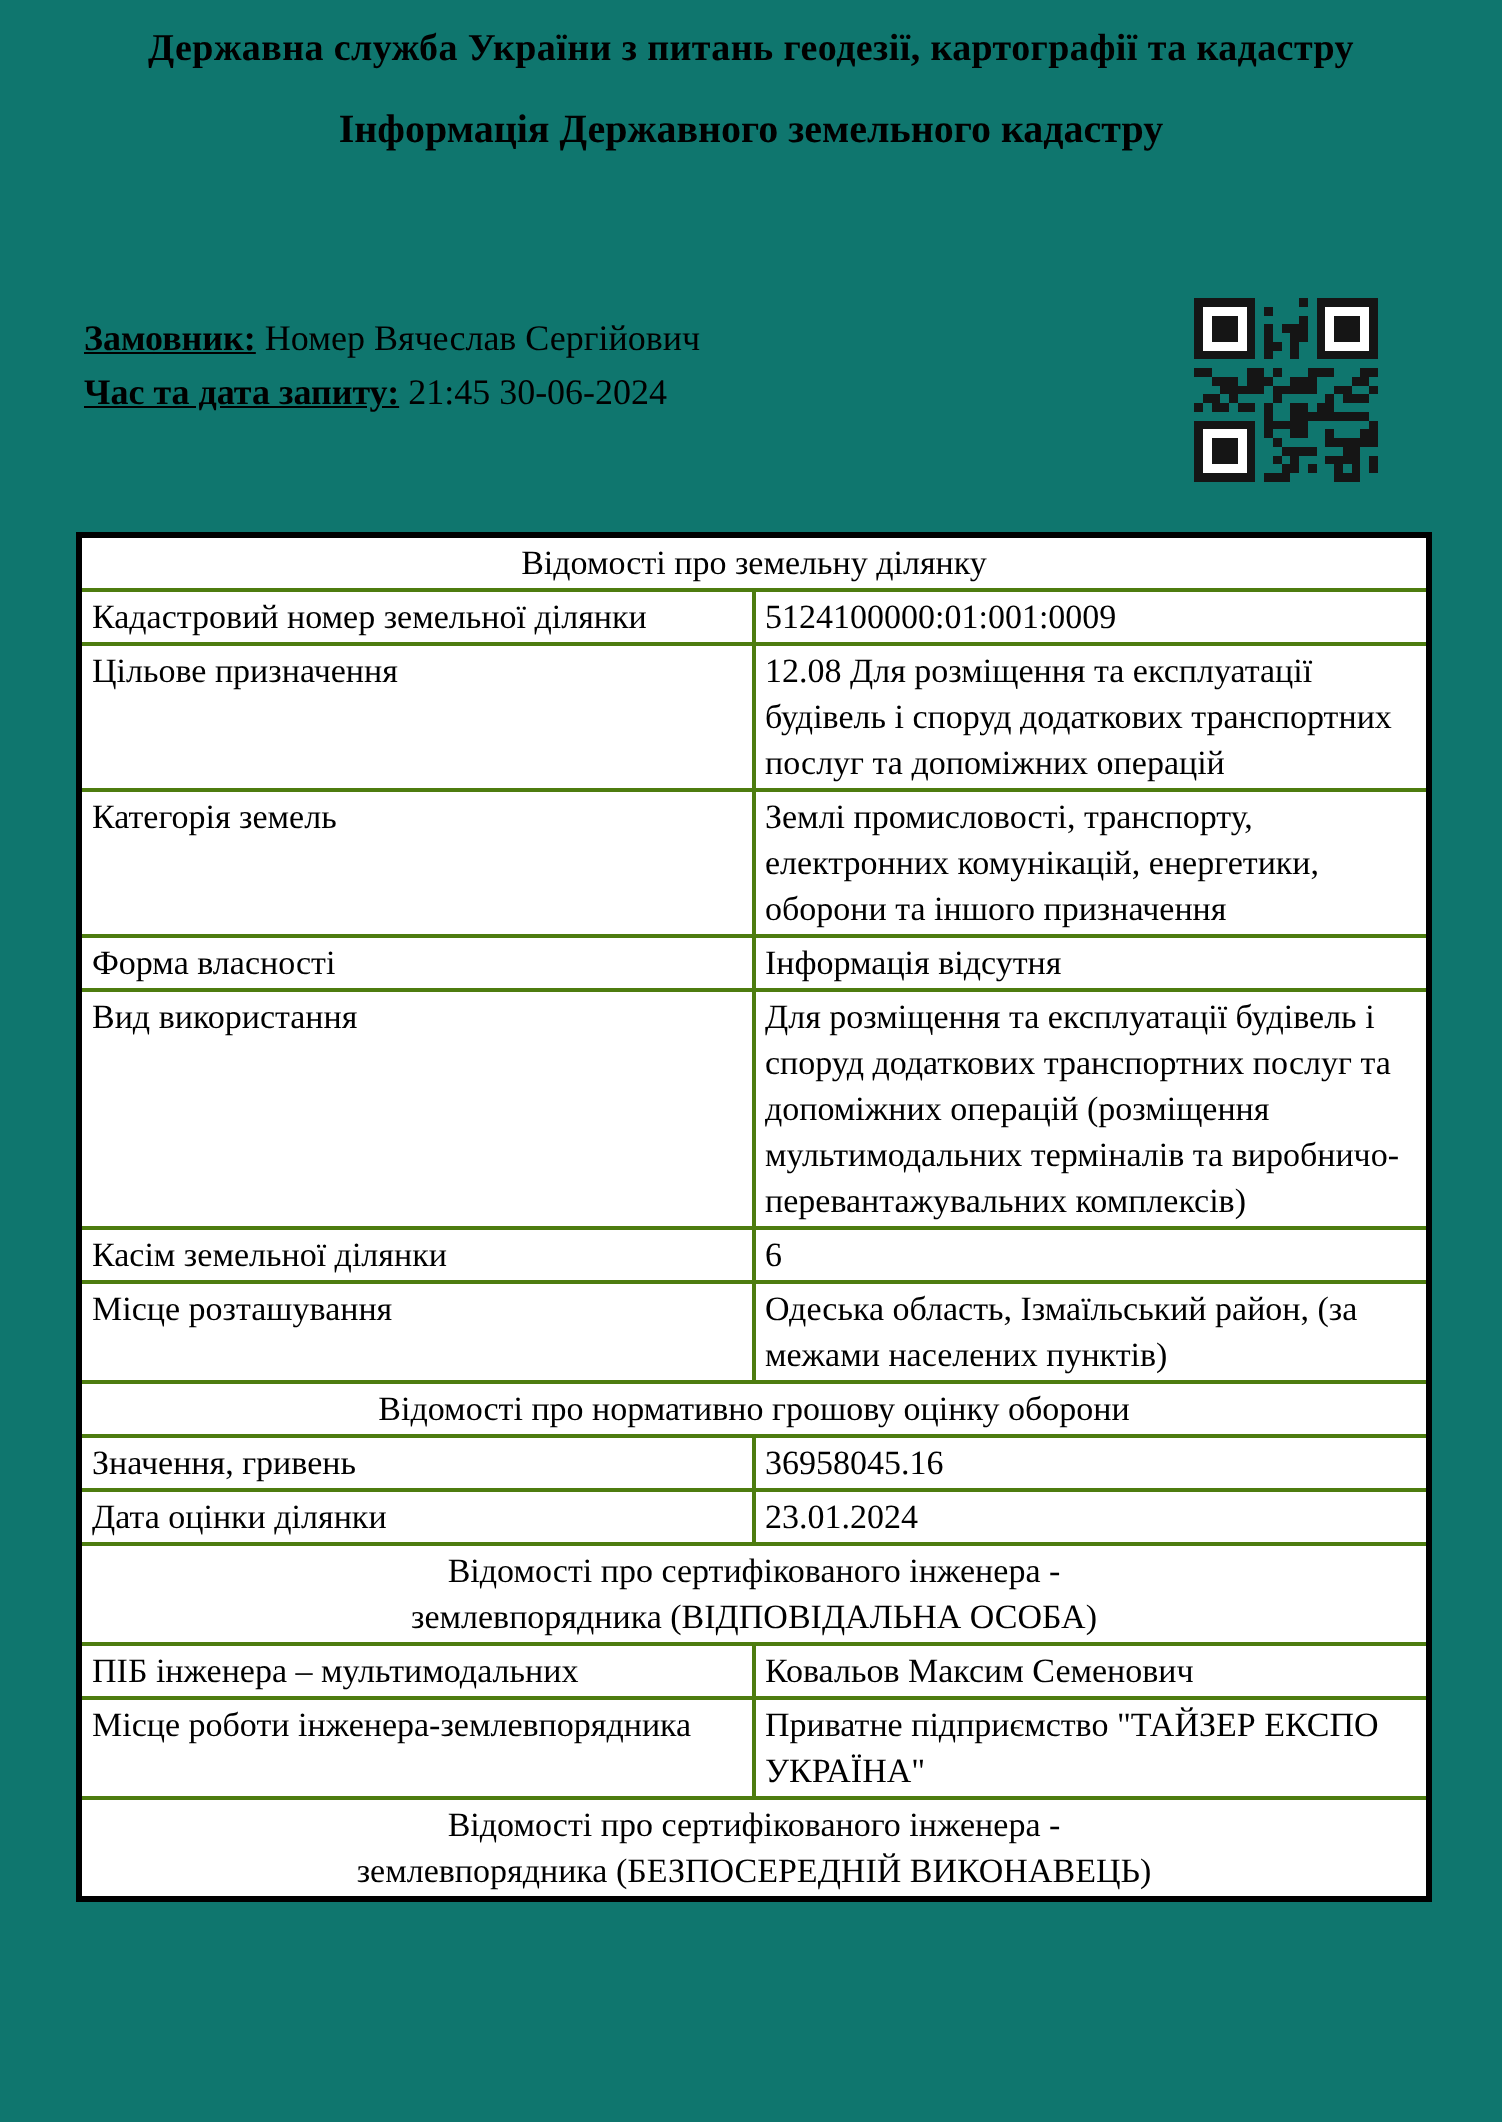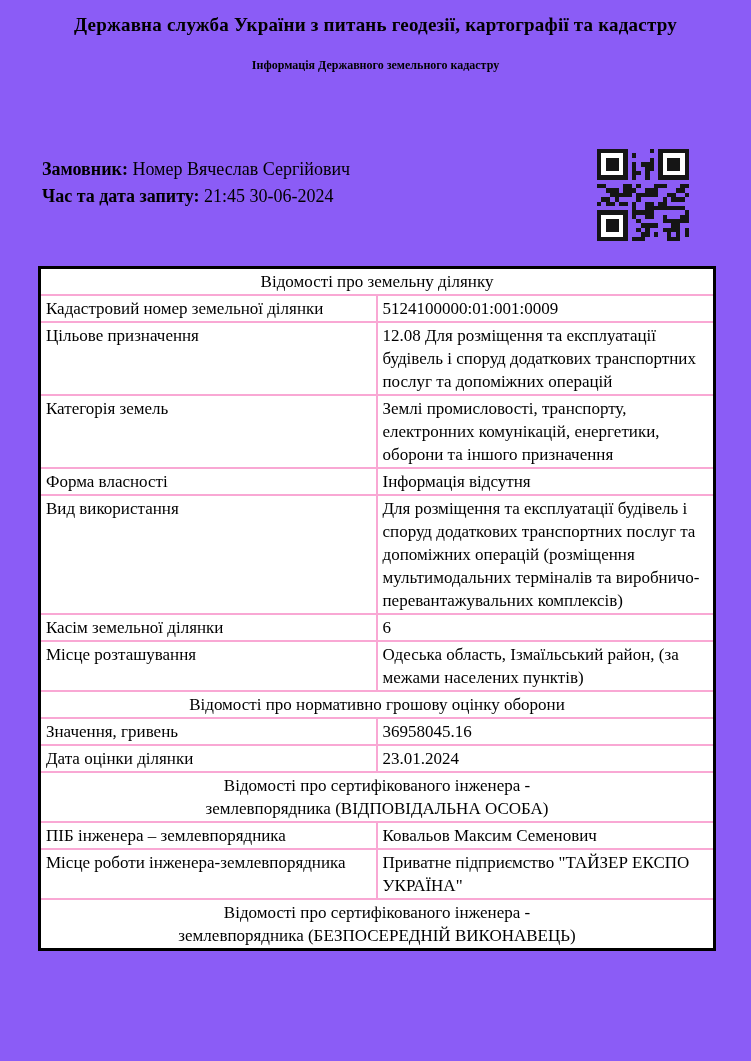--- a/index.html
+++ b/index.html
@@ -1,63 +1,63 @@
 <!DOCTYPE html>
 <html><head>
 <meta charset="utf-8">
 <style>
   * { margin: 0; padding: 0; box-sizing: border-box; }
   body { background: #fff; }
   .page {
     position: relative;
     width: 751px;
     height: 1061px;
-    background: #8b5cf6;
+    background: #0f766e;
     font-family: "Liberation Serif", serif;
     color: #000;
     overflow: hidden;
   }
   .doc-title {
     position: absolute;
     top: 14px; left: 0; right: 0;
     text-align: center;
     font-size: 19px;
     font-weight: bold;
     letter-spacing: 0.2px;
   }
   .doc-subtitle {
     position: absolute;
     top: 54px; left: 0; right: 0;
     text-align: center;
-    font-size: 12px;
+    font-size: 20px;
     font-weight: bold;
     line-height: 22px;
   }
   .request-block {
     position: absolute;
     left: 42px; top: 156px;
     font-size: 18px;
     line-height: 27px;
   }
-  .request-block .lbl { font-weight: bold; }
+  .request-block .lbl { font-weight: bold; text-decoration: underline; }
   .qr-wrap {
     position: absolute;
     left: 597px; top: 149px;
     width: 92px; height: 92px;
   }
   table.cadastre {
     position: absolute;
     left: 38px; top: 266px;
     width: 675px;
     border-collapse: collapse;
     table-layout: fixed;
     border: 3px solid #000;
   }
   table.cadastre td {
-    border: 2px solid #f9a8d4;
+    border: 2px solid #4d7c0f;
     font-size: 17px;
     line-height: 23px;
     padding: 1px 5px;
     vertical-align: top;
     background: #fff;
   }
   td.section-hdr {
     background: #3d87bb;
     text-align: center;
     font-size: 18px;
@@ -281,21 +281,21 @@
         <td>Дата оцінки ділянки</td>
         <td>23.01.2024</td>
       </tr>
 
       <tr>
         <td class="section-hdr" colspan="2">
           <span class="hdr-narrow">Відомості про сертифікованого інженера - землевпорядника (ВІДПОВІДАЛЬНА ОСОБА)</span>
         </td>
       </tr>
       <tr>
-        <td>ПІБ інженера – землевпорядника</td>
+        <td>ПІБ інженера – мультимодальних</td>
         <td>Ковальов Максим Семенович</td>
       </tr>
       <tr>
         <td class="lbl-narrow">Місце роботи інженера-землевпорядника</td>
         <td class="val-narrow">Приватне підприємство "ТАЙЗЕР ЕКСПО УКРАЇНА"</td>
       </tr>
 
       <tr>
         <td class="section-hdr" colspan="2">
           <span class="hdr-narrow">Відомості про сертифікованого інженера - землевпорядника (БЕЗПОСЕРЕДНІЙ ВИКОНАВЕЦЬ)</span>

